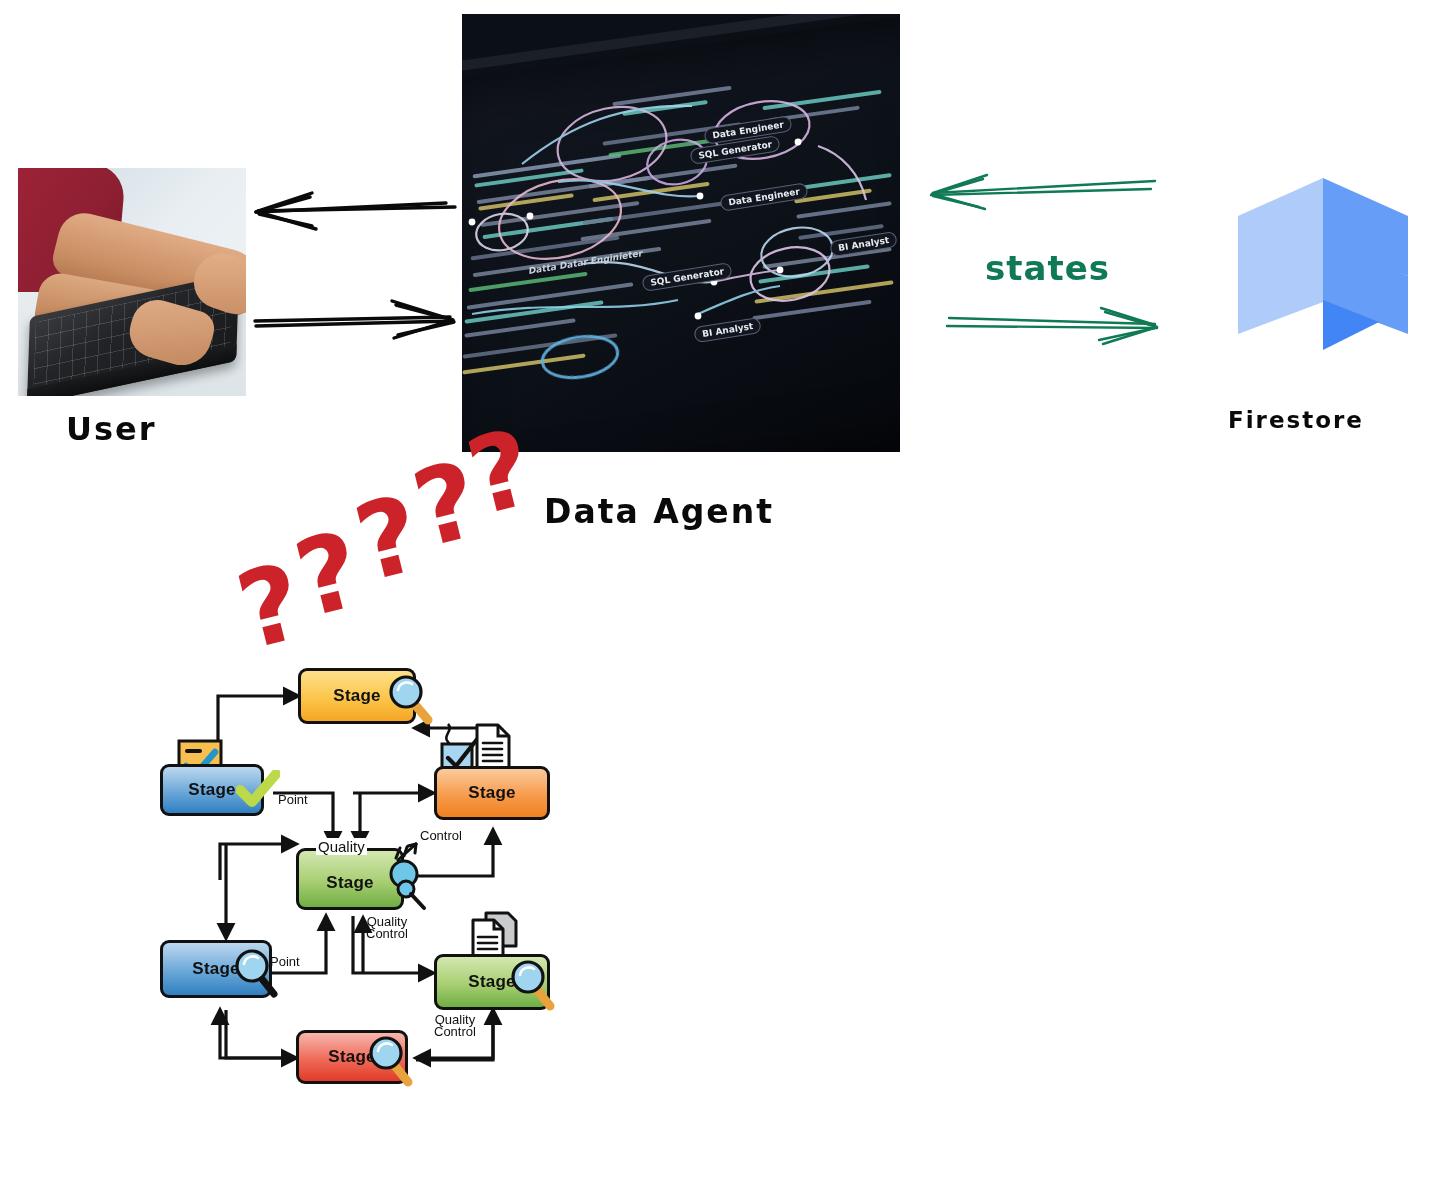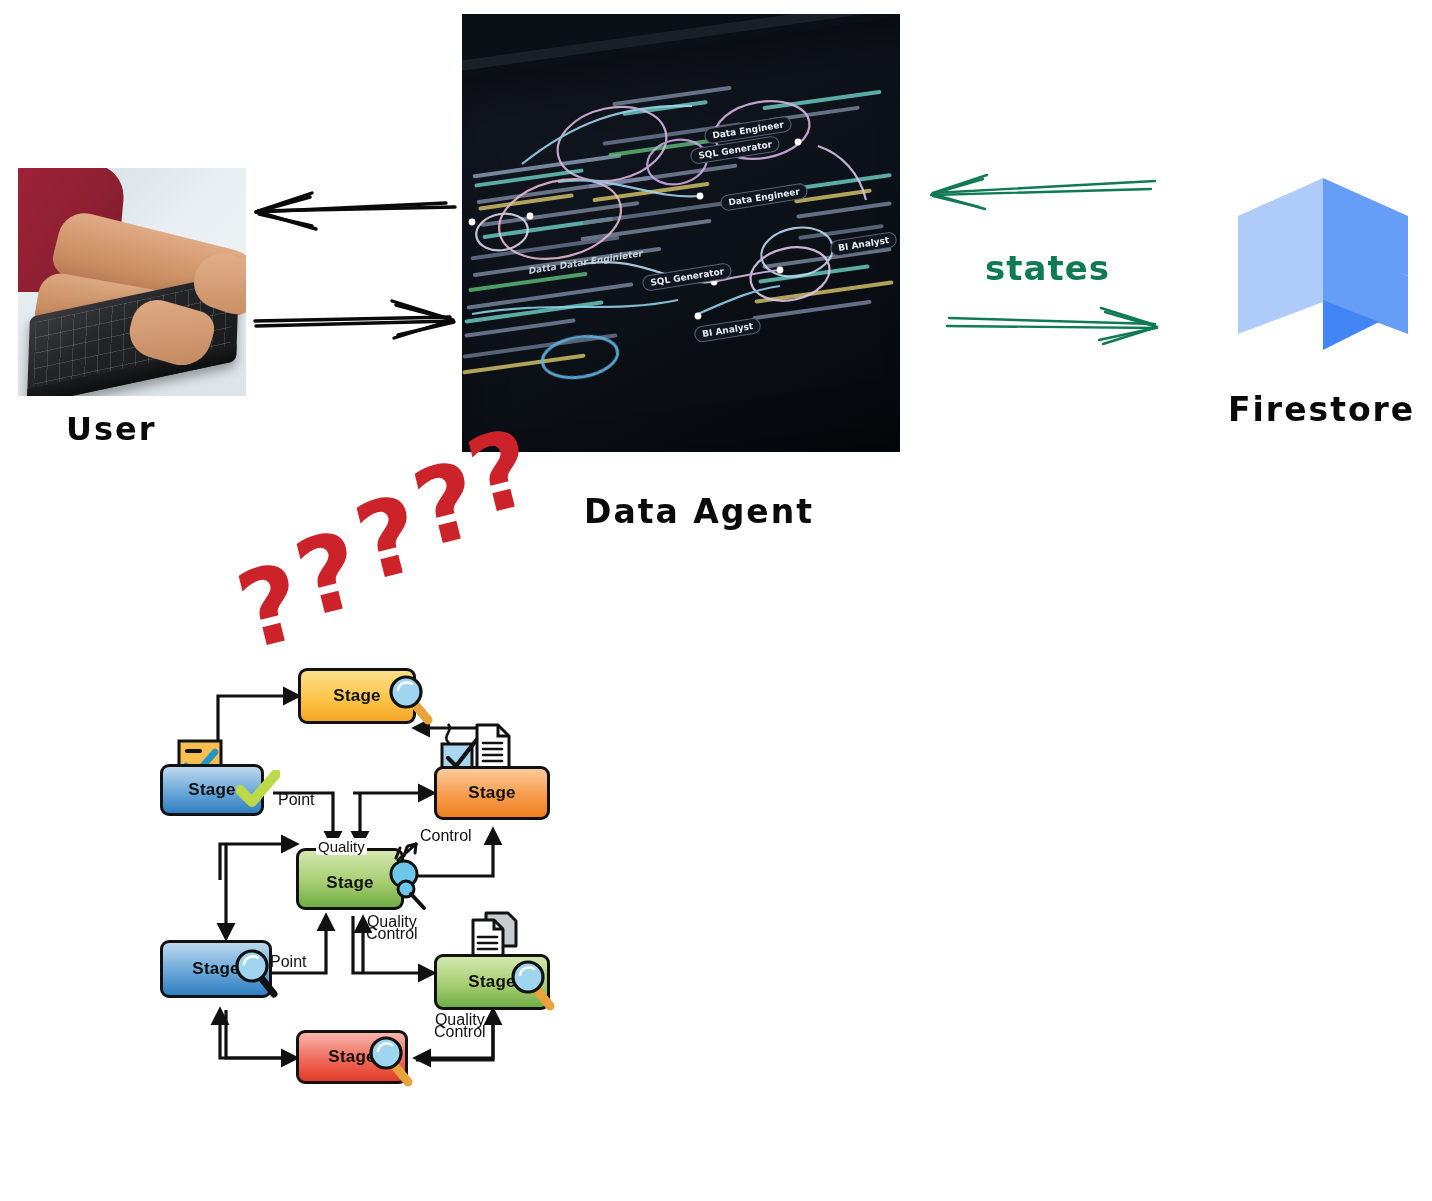--- a/index.html
+++ b/index.html
@@ -76,21 +76,21 @@
   .stage{position:absolute;border:3px solid #111;border-radius:9px;
       box-sizing:border-box;display:flex;align-items:center;justify-content:center;text-align:right;}
   .stage .lbl{font-family:"Liberation Sans",sans-serif;font-weight:700;
       color:#111;font-size:17px;letter-spacing:.2px;}
   .s-yellow{background:linear-gradient(180deg,#fde08a 0%,#fbc54a 55%,#f5a623 100%);}
   .s-blue{background:linear-gradient(180deg,#bcd8ef 0%,#6aa7d8 55%,#2f7fc1 100%);}
   .s-orange{background:linear-gradient(180deg,#fbcb9c 0%,#f79b4c 55%,#ef8021 100%);}
   .s-green{background:linear-gradient(180deg,#d3e8b0 0%,#a8ce72 55%,#6fae44 100%);}
   .s-red{background:linear-gradient(180deg,#f8b6ae 0%,#ef6a59 55%,#e23b28 100%);}
   .edgelbl{position:absolute;font-family:"Liberation Sans",sans-serif;
-      font-size:16px;color:#111;line-height:12px;white-space:pre;text-align:center;}
+      font-size:13px;color:#111;line-height:12px;white-space:pre;text-align:center;}
   .quality-top{position:absolute;font-family:"Liberation Sans",sans-serif;
       font-size:15px;font-weight:400;color:#111;background:#fff;padding:0 2px;}
   .fsvg{position:absolute;left:0;top:0;width:430px;height:450px;overflow:visible;}
 </style>
 </head>
 <body>
 
 <div class="abs" id="user-photo">
   <div class="bg"></div>
   <div class="shirt"></div>
@@ -201,21 +201,21 @@
 
   <div class="nodechip" style="left:242px;top:108px;transform:rotate(-9deg);">Data Engineer</div>
   <div class="nodechip" style="left:228px;top:128px;transform:rotate(-9deg);">SQL Generator</div>
   <div class="nodechip" style="left:258px;top:175px;transform:rotate(-9deg);">Data Engineer</div>
   <div class="nodechip" style="left:368px;top:222px;transform:rotate(-9deg);">BI Analyst</div>
   <div class="nodechip" style="left:58px;top:240px;transform:rotate(-9deg);background:transparent;border-color:transparent;color:#c8d2de;font-style:italic;">Datta Datar Enginieter</div>
   <div class="nodechip" style="left:180px;top:255px;transform:rotate(-9deg);">SQL Generator</div>
   <div class="nodechip" style="left:232px;top:308px;transform:rotate(-9deg);">BI Analyst</div>
 </div>
 
-<div class="abs hand" style="left:584px;top:492px;font-size:33px;">Data Agent</div>
+<div class="abs hand" style="left:544px;top:492px;font-size:33px;">Data Agent</div>
 
 <svg class="arrow-svg" style="left:925px;top:165px;width:235px;height:60px;" viewBox="0 0 235 60">
   <g fill="none" stroke="#0f7a54" stroke-width="2.4" stroke-linecap="round">
     <path d="M230 16 L8 28"></path>
     <path d="M226 24 L6 30"></path>
     <path d="M8 28 L62 10"></path>
     <path d="M7 29 L58 14"></path>
     <path d="M7 29 L60 44"></path>
     <path d="M8 31 L54 42"></path>
   </g>
@@ -235,21 +235,21 @@
 </svg>
 
 <svg class="abs" id="firestore-logo" viewBox="0 0 182 192">
   <polygon points="6,44 91,6 91,72 6,104" fill="#aecbfa"></polygon>
   <polygon points="91,6 176,44 176,104 91,72" fill="#669df6"></polygon>
   <polygon points="6,100 91,68 91,130 6,162" fill="#aecbfa"></polygon>
   <polygon points="91,68 176,104 176,162 91,130" fill="#669df6"></polygon>
   <polygon points="91,128 147,150 91,178" fill="#4285f4"></polygon>
 </svg>
 
-<div class="abs hand" style="left:1228px;top:390px;font-size:33px;">Firestore</div>
+<div class="abs hand" style="left:1228px;top:407px;font-size:23px;">Firestore</div>
 
 <div class="abs" id="qmarks">
   <div class="abs" style="left:0px;top:130px;font-size:105px;font-weight:900;color:#cc2229;
        font-family:'DejaVu Sans',sans-serif;transform:rotate(-14deg);line-height:.9;">?</div>
   <div class="abs" style="left:58px;top:98px;font-size:105px;font-weight:900;color:#cc2229;
        font-family:'DejaVu Sans',sans-serif;transform:rotate(-14deg);line-height:.9;">?</div>
   <div class="abs" style="left:118px;top:62px;font-size:105px;font-weight:900;color:#cc2229;
        font-family:'DejaVu Sans',sans-serif;transform:rotate(-14deg);line-height:.9;">?</div>
   <div class="abs" style="left:176px;top:28px;font-size:105px;font-weight:900;color:#cc2229;
        font-family:'DejaVu Sans',sans-serif;transform:rotate(-14deg);line-height:.9;">?</div>

